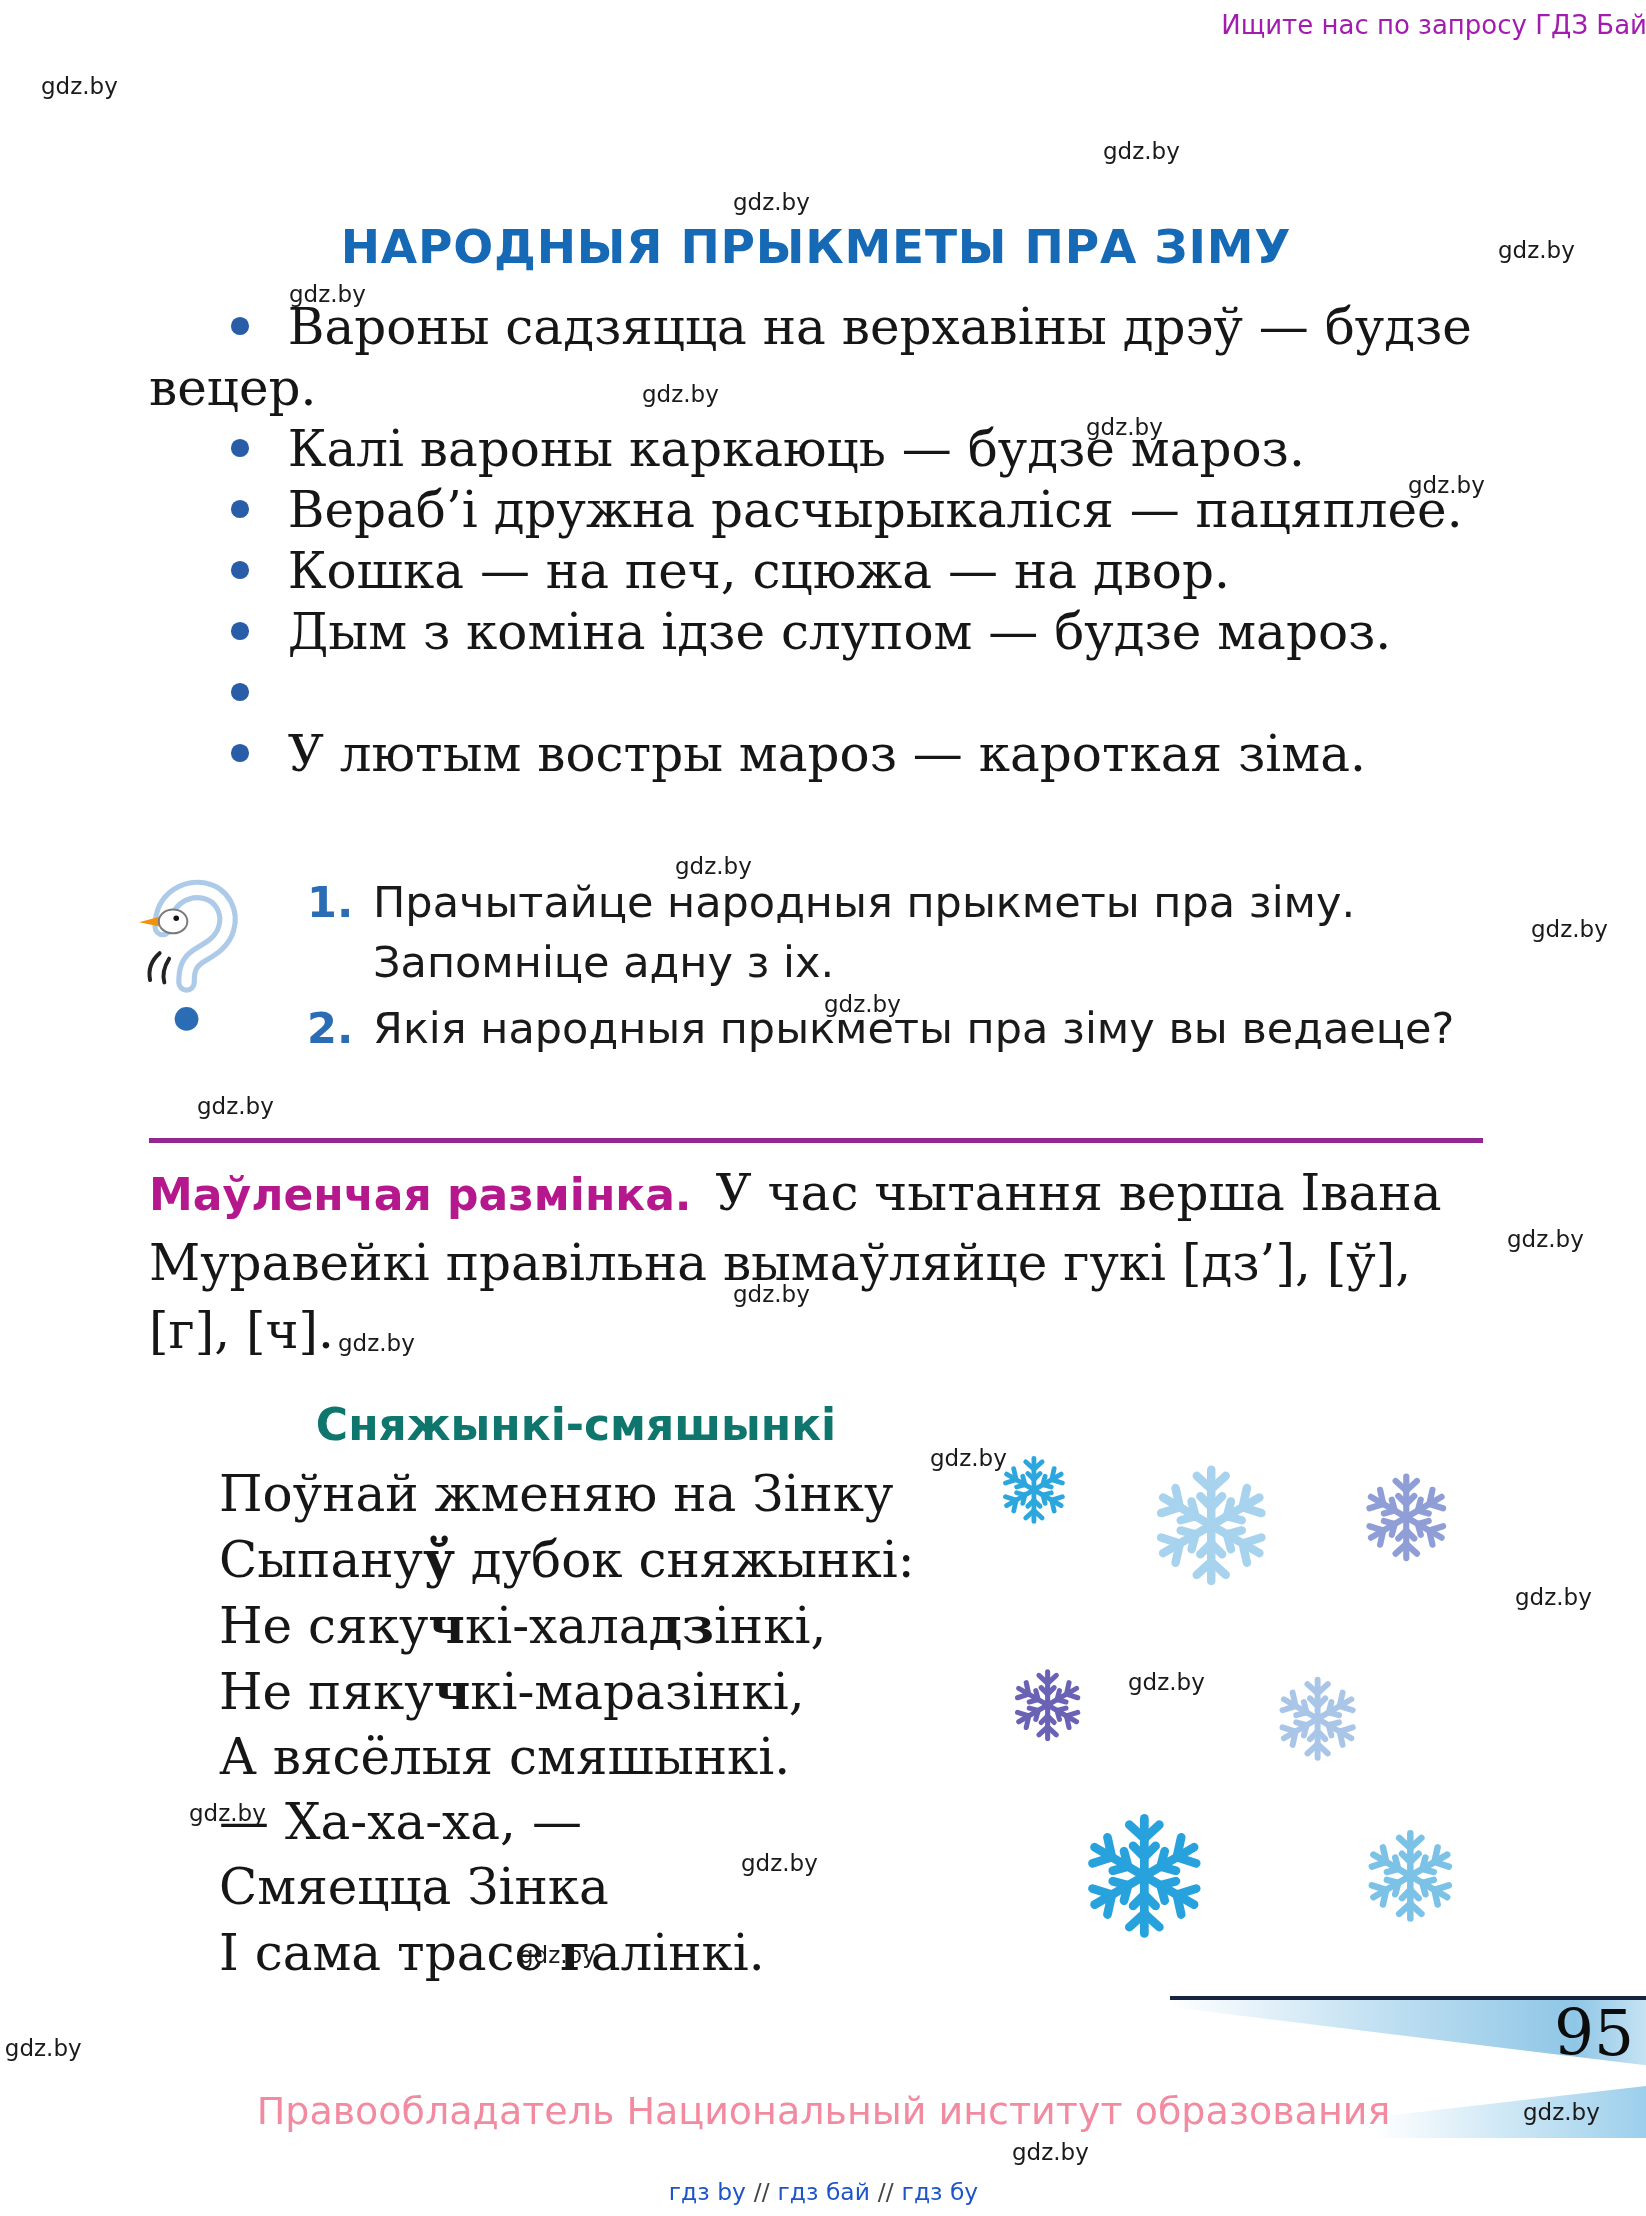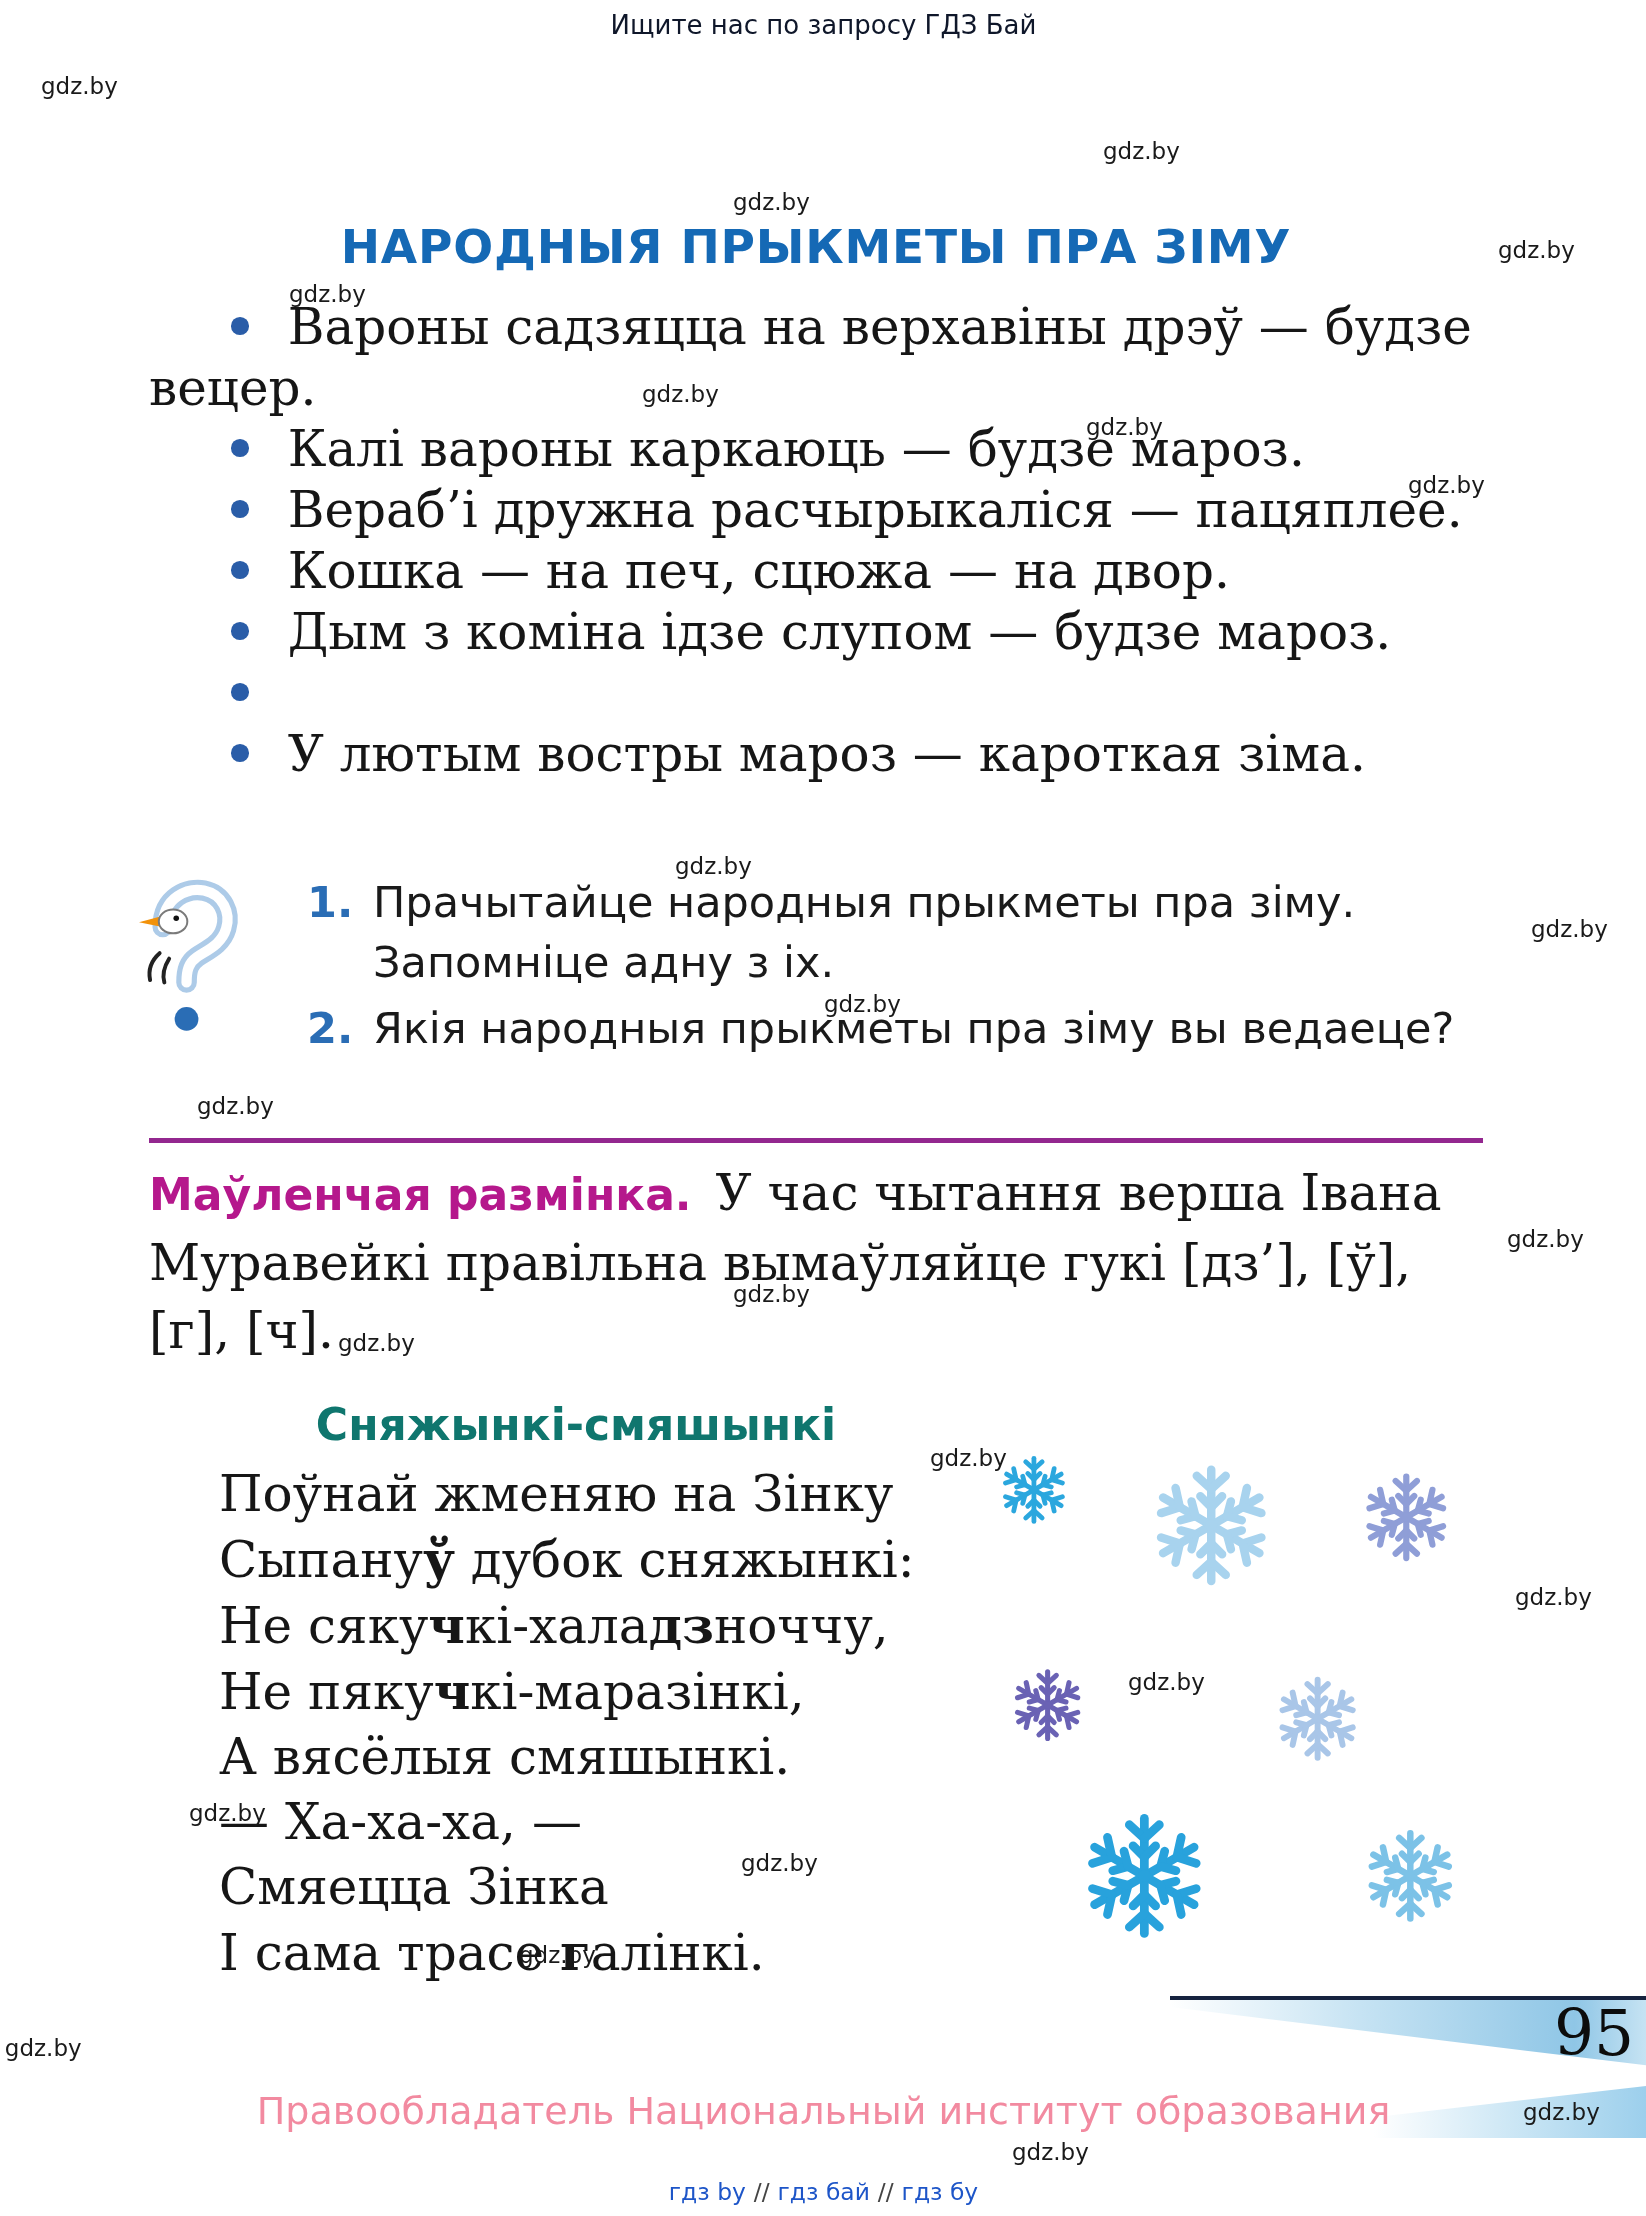--- a/index.html
+++ b/index.html
@@ -1,20 +1,20 @@
 <!DOCTYPE html>
 <html style="font-size:13px"><head>
 <meta charset="utf-8">
 <style>
   html,body{margin:0;padding:0;background:#ffffff;}
   .page{position:relative;width:1647px;height:2216px;background:#fff;overflow:hidden;
         font-family:"DejaVu Serif",serif;color:#161616;}
 
-  .top-notice{position:absolute;top:9.7px;left:0;width:100%;text-align:center;
-        font-family:"DejaVu Sans",sans-serif;font-size:26px;color:#0f172a;}
+  .top-notice{position:absolute;top:9.7px;left:0;width:100%;text-align:right;
+        font-family:"DejaVu Sans",sans-serif;font-size:26px;color:#a21caf;}
 
   .wm{position:absolute;font-family:"DejaVu Sans",sans-serif;font-size:23px;color:#1a1a1a;z-index:40;}
 
   .signs-title{position:absolute;top:219px;left:149px;width:1334px;margin:0;text-align:center;
         font-family:"DejaVu Sans",sans-serif;font-weight:bold;font-size:47px;color:#1569b5;letter-spacing:0.8px;}
 
   .signs{position:absolute;top:297px;left:149px;width:1342px;z-index:10;}
   .sign{margin:0;text-indent:82px;font-size:50px;line-height:61px;}
   .bullet{display:inline-block;width:17.7px;height:17.7px;border-radius:50%;background:#2a5da8;
         margin-right:39px;vertical-align:middle;position:relative;top:-4.8px;}
@@ -102,21 +102,21 @@
 
   <div class="rule"></div>
 
   <p class="warmup"><b class="warmup-lead">Маўленчая размінка.</b> <span class="warmup-text">У час чытання верша Івана Муравейкі правільна вымаўляйце гукі [дз’], [ў], [г], [ч].</span></p>
 
   <h2 class="poem-title">Сняжынкі-смяшынкі</h2>
 
   <div class="poem">
       <p class="poem-line"><span>Поўнай жменяю на Зінку</span></p>
       <p class="poem-line"><span>Сыпану</span><b>ў</b><span> дубок сняжынкі:</span></p>
-      <p class="poem-line"><span>Не сяку</span><b>ч</b><span>кі-хала</span><b>дз</b><span>ноччу,</span></p>
+      <p class="poem-line"><span>Не сяку</span><b>ч</b><span>кі-хала</span><b>дз</b><span>інкі,</span></p>
       <p class="poem-line"><span>Не пяку</span><b>ч</b><span>кі-маразінкі,</span></p>
       <p class="poem-line"><span>А вясёлыя смяшынкі.</span></p>
       <p class="poem-line"><span>— Ха-ха-ха, —</span></p>
       <p class="poem-line"><span>Смяецца Зінка</span></p>
       <p class="poem-line"><span>І сама трасе </span><b>г</b><span>алінкі.</span></p>
     </div>
 
   <svg class="snowflakes" viewBox="0 0 650 670">
     <defs>
       <g id="sf-arm" stroke-linecap="round">

